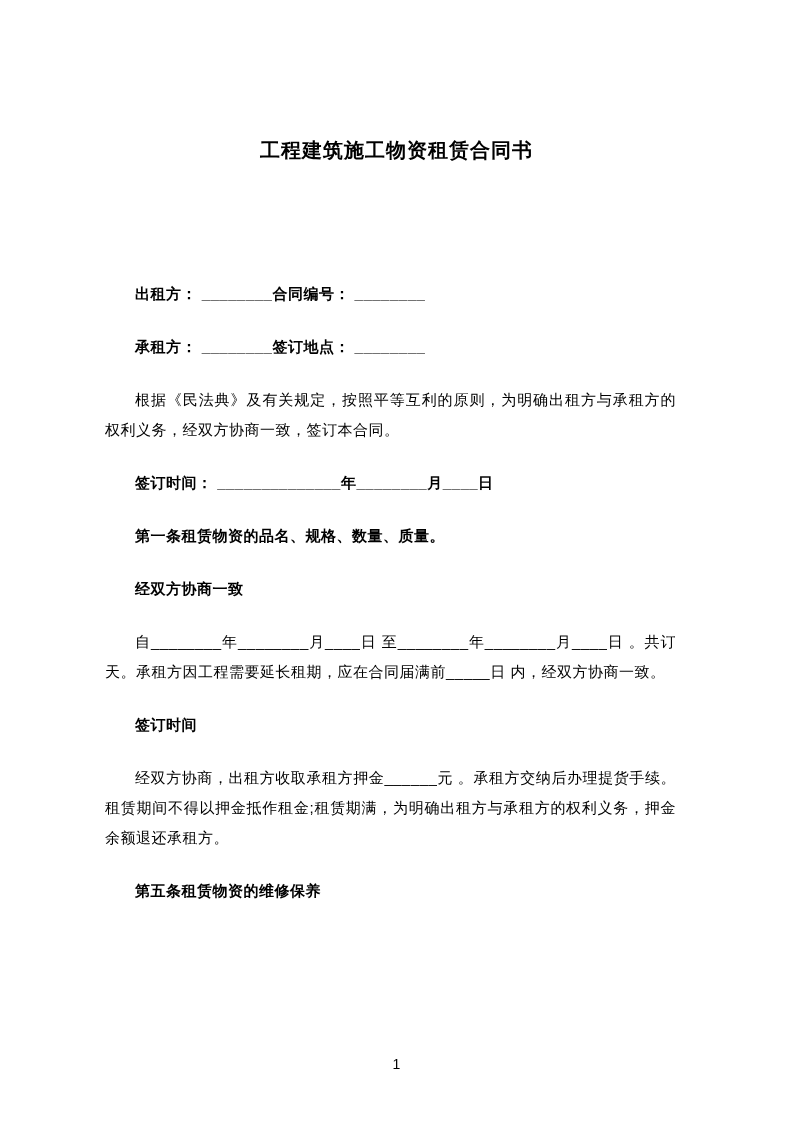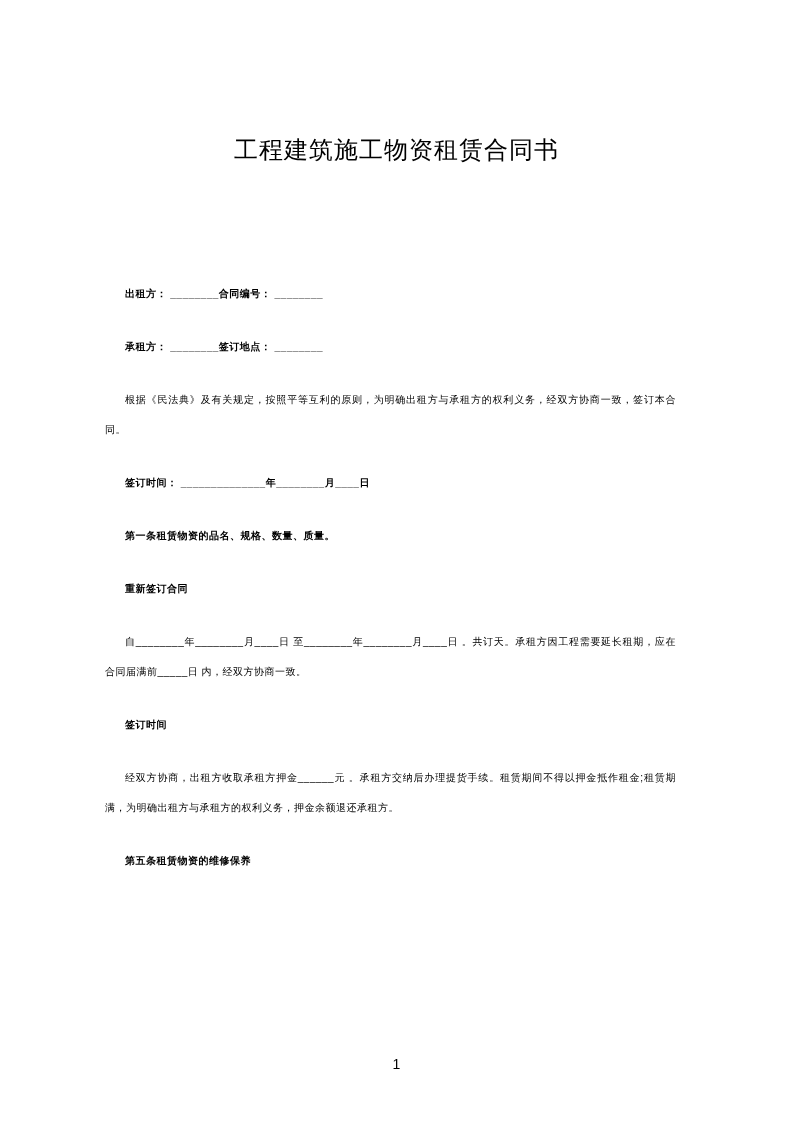--- a/index.html
+++ b/index.html
@@ -19,28 +19,28 @@
       position: relative;
       width: 793px;
       height: 1122px;
       box-sizing: border-box;
       padding: 133px 105px 40px 105px;
       background: #ffffff;
     }
     .doc-title {
       margin: 0 0 112px 0;
       text-align: center;
-      font-size: 24px;
+      font-size: 20px;
       line-height: 34px;
-      font-weight: normal;
+      font-weight: bold;
       letter-spacing: 1px;
     }
     .para {
       margin: 0 12px 23px 0;
-      font-size: 10px;
+      font-size: 15px;
       line-height: 30px;
       text-align: justify;
       text-indent: 2em;
       letter-spacing: 0.5px;
       word-break: break-all;
     }
     .para.bold {
       font-weight: bold;
     }
     .page-number {
@@ -64,21 +64,21 @@
   <p class="para bold">出租方： ________合同编号： ________</p>
 
   <p class="para bold">承租方： ________签订地点： ________</p>
 
   <p class="para">根据《民法典》及有关规定，按照平等互利的原则，为明确出租方与承租方的权利义务，经双方协商一致，签订本合同。</p>
 
   <p class="para bold">签订时间： ______________年________月____日</p>
 
   <p class="para bold">第一条租赁物资的品名、规格、数量、质量。</p>
 
-  <p class="para bold">重新签订合同</p>
+  <p class="para bold">经双方协商一致</p>
 
   <p class="para">自________年________月____日 至________年________月____日 。共订天。承租方因工程需要延长租期，应在合同届满前_____日 内，经双方协商一致。</p>
 
   <p class="para bold">签订时间</p>
 
 
 
   <p class="para">经双方协商，出租方收取承租方押金______元 。承租方交纳后办理提货手续。租赁期间不得以押金抵作租金;租赁期满，为明确出租方与承租方的权利义务，押金余额退还承租方。</p>
 
   <p class="para bold">第五条租赁物资的维修保养</p>

